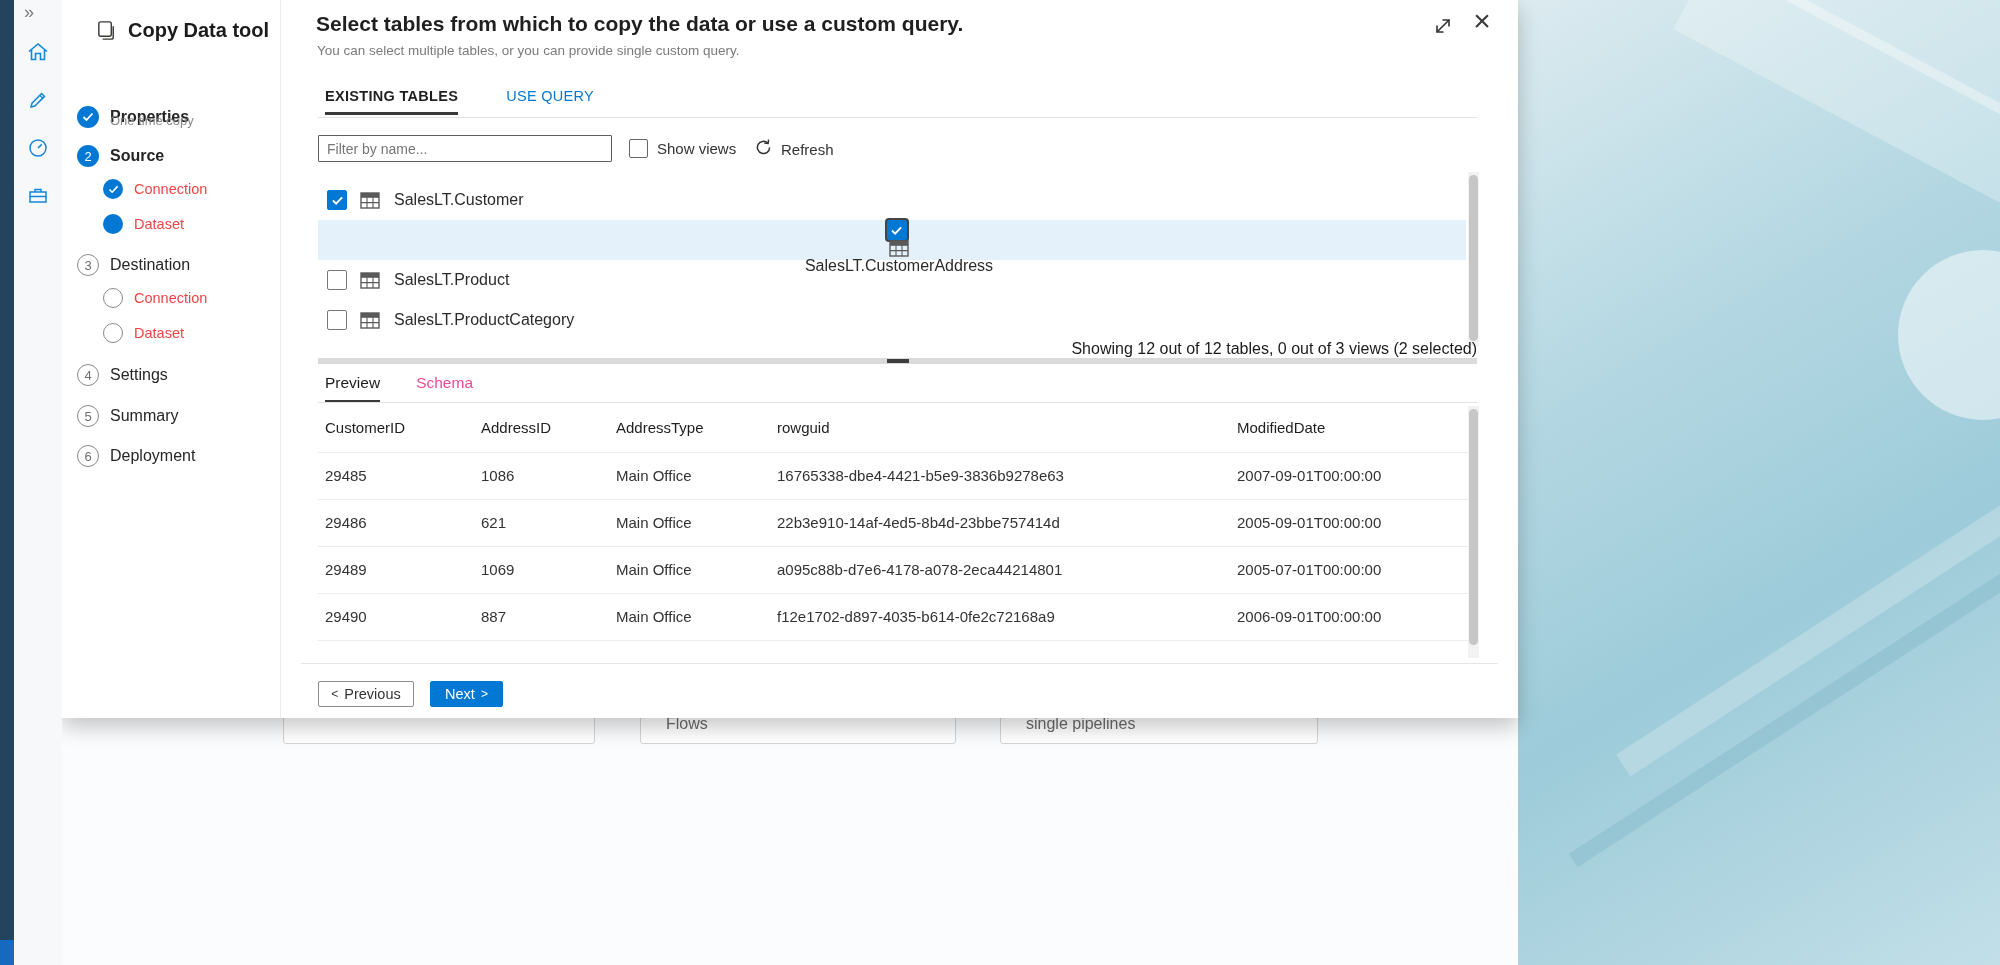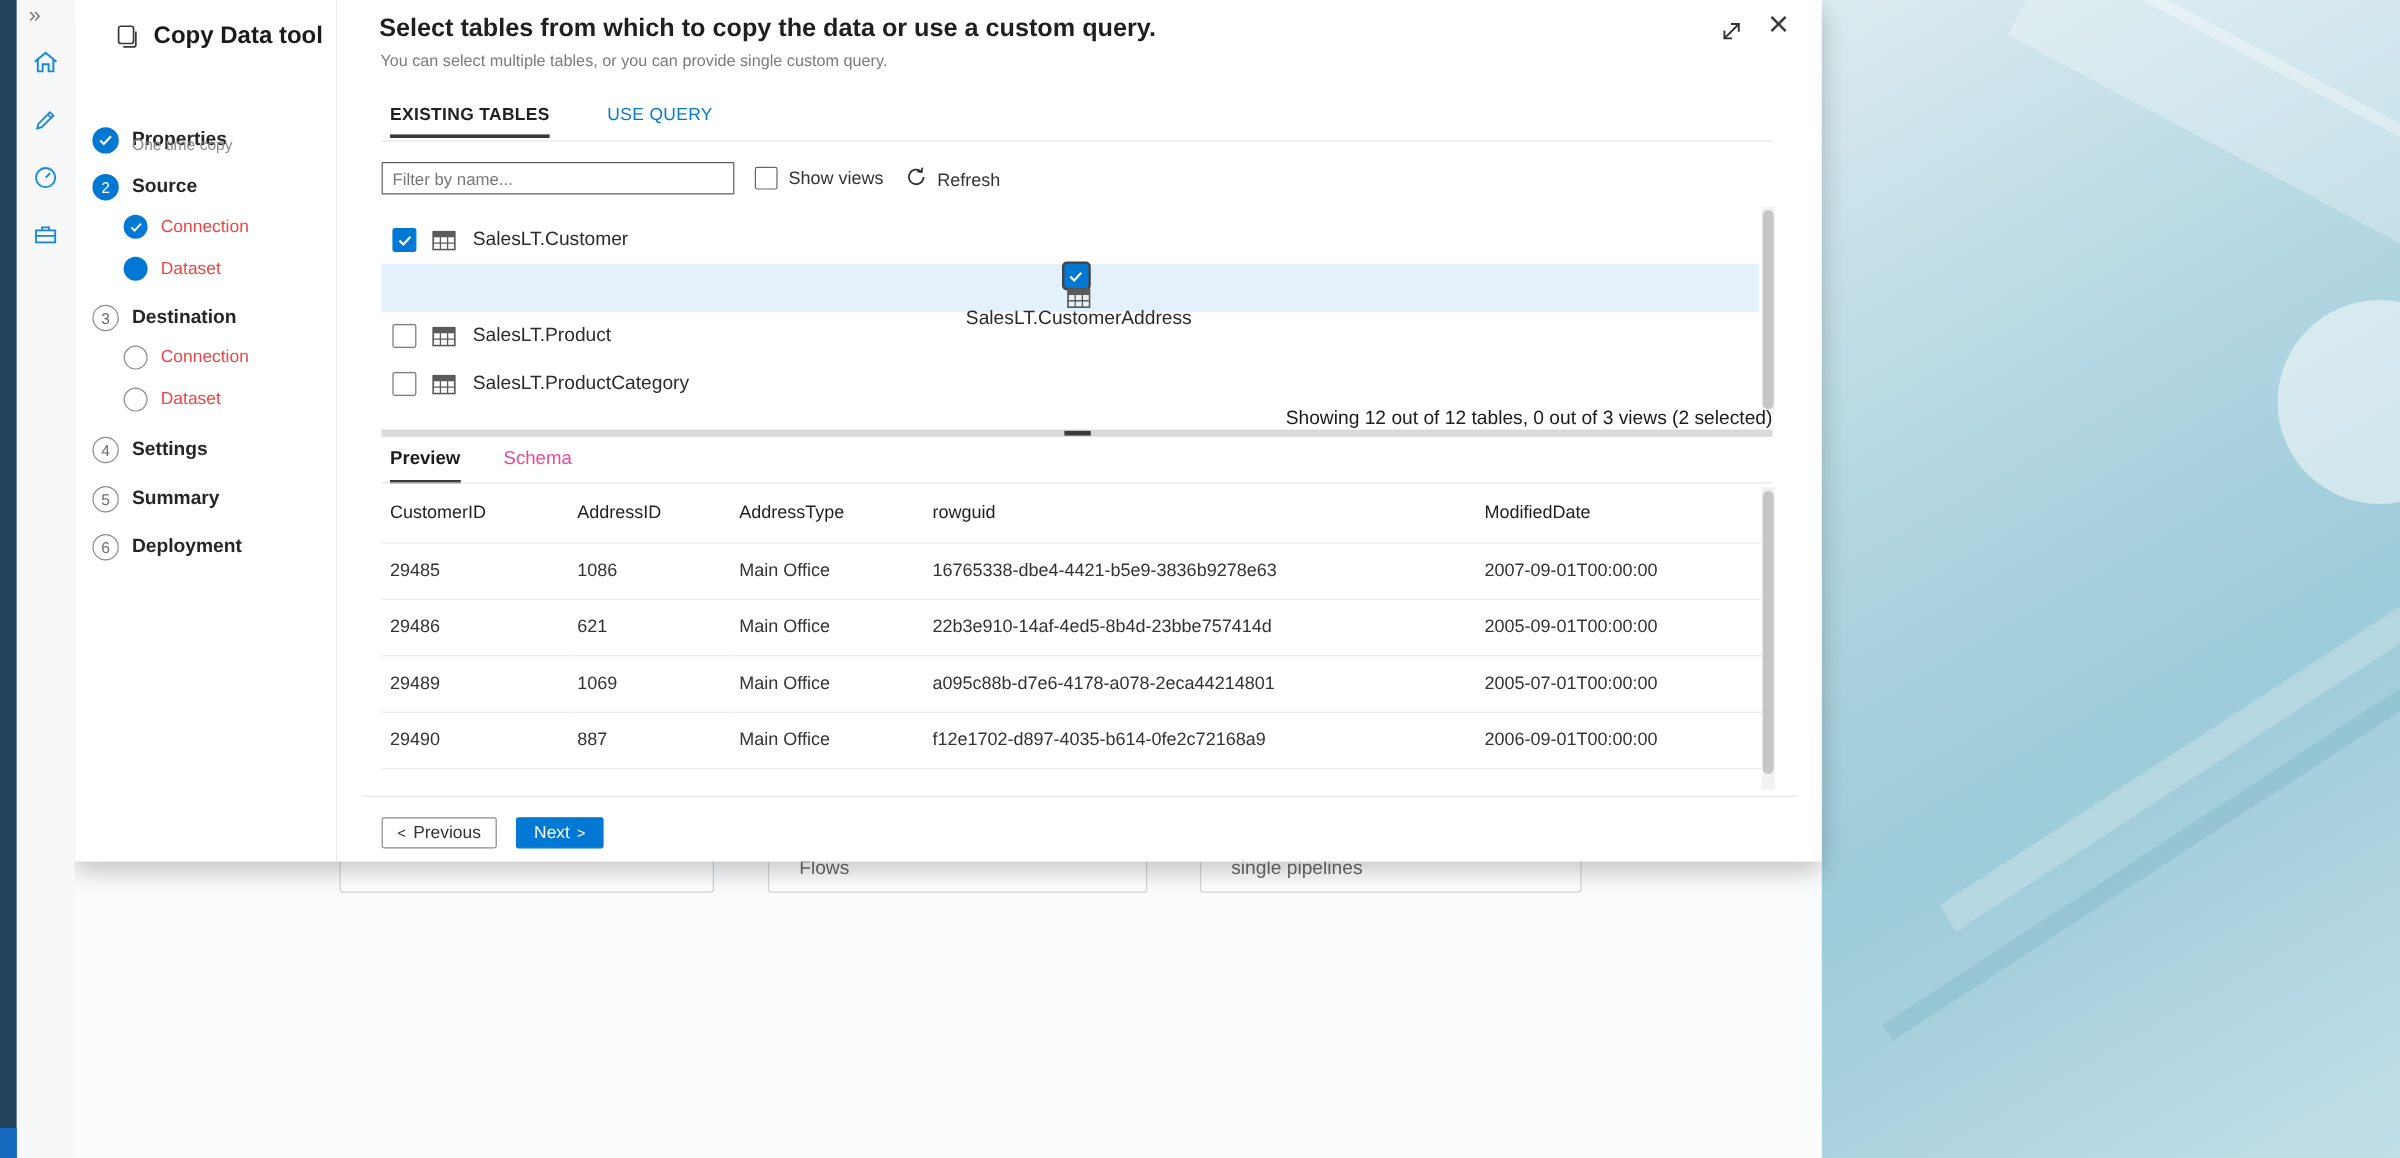--- a/index.html
+++ b/index.html
@@ -38,21 +38,21 @@
   .wizard { position:absolute; left:0; top:0; width:219px; height:718px; border-right:1px solid #ededed; }
   .wz-head { position:absolute; left:33px; top:19px; display:flex; align-items:flex-start; gap:10px; }
   .wz-title { font-size:20px; font-weight:700; color:#1b1b1b; white-space:nowrap; }
   .step { position:absolute; display:flex; align-items:center; gap:11px; cursor:pointer; }
   .scircle { width:22px; height:22px; border-radius:50%; display:flex; align-items:center; justify-content:center; flex:none; }
   .scircle.sm { width:20px; height:20px; }
   .scircle.done, .scircle.current { background:#0078d4; }
   .scircle.todo { background:#fff; border:1px solid #8a8a8a; }
   .scircle .num { font-size:13px; color:#fff; }
   .scircle.todo .num { color:#6e6e6e; }
-  .slabel { font-size:16px; color:#262626; white-space:nowrap;font-weight:bold; }
+  .slabel { font-size:16px; color:#262626; white-space:nowrap; }
   .slabel.bold { font-weight:700; }
   .sublabel { font-size:14.5px; color:#ef4444; white-space:nowrap; }
   .ssub { position:absolute; left:48px; top:113px; font-size:13px; color:#8a8a8a; }
 
   
   .main { position:absolute; left:219px; top:0; width:1237px; height:718px; }
   .m-title { position:absolute; left:35px; top:12px; font-size:21px; font-weight:700; color:#1f1f1f; white-space:nowrap; }
   .m-sub { position:absolute; left:36px; top:43px; font-size:13.5px; color:#7b7b7b; white-space:nowrap; }
   .ico-btn { position:absolute; cursor:pointer; display:flex; align-items:center; justify-content:center; }
   .expand { left:1150px; top:14px; width:24px; height:24px; }
@@ -90,21 +90,21 @@
   .sbar2 { left:1187px; top:406px; height:252px; }
   .sbar2 .thumb { top:3px; height:236px; }
 
   .status { position:absolute; left:500px; top:340px; width:696px; text-align:right; font-size:16px; color:#1b1b1b; white-space:nowrap; }
 
   .splitter { position:absolute; left:37px; top:358px; width:1159px; height:6px; background:#dadada; }
   .splitter .handle { position:absolute; left:50%; top:1px; margin-left:-11px; width:22px; height:4px; background:#3c3c3c; cursor:row-resize; }
 
   .ptabs { position:absolute; left:44px; top:374px; display:flex; gap:36px; }
   .ptab { font-size:15.5px; padding-bottom:8px; cursor:pointer; white-space:nowrap; }
-  .ptab.active { color:#1c1c1c; font-weight:700; border-bottom:3px solid #3b3a39; }
+  .ptab.active { color:#1c1c1c; font-weight:400; border-bottom:3px solid #3b3a39; }
   .ptab.link { color:#ec4899; }
   .ptabs-rule { position:absolute; left:37px; top:402px; width:1159px; height:1px; background:#e3e3e3; }
 
   .ptable { position:absolute; left:37px; top:403px; width:1159px; border-collapse:collapse; table-layout:fixed; }
   .ptable th { height:49px; font-size:15px; font-weight:400; color:#1f1f1f; text-align:left; padding:0 0 0 7px; border-bottom:1px solid #ececec; }
   .ptable td { height:47px; font-size:15px; color:#333; text-align:left; padding:0 0 0 7px; border-bottom:1px solid #ececec; white-space:nowrap; }
 
   .bottom-rule { position:absolute; left:20px; top:663px; width:1197px; height:1px; background:#e6e6e6; }
   .btn { position:absolute; top:681px; height:26px; display:flex; align-items:center; justify-content:center; gap:6px;
          font-size:14.5px; border-radius:2px; cursor:pointer; font-family:"Liberation Sans",sans-serif; }

